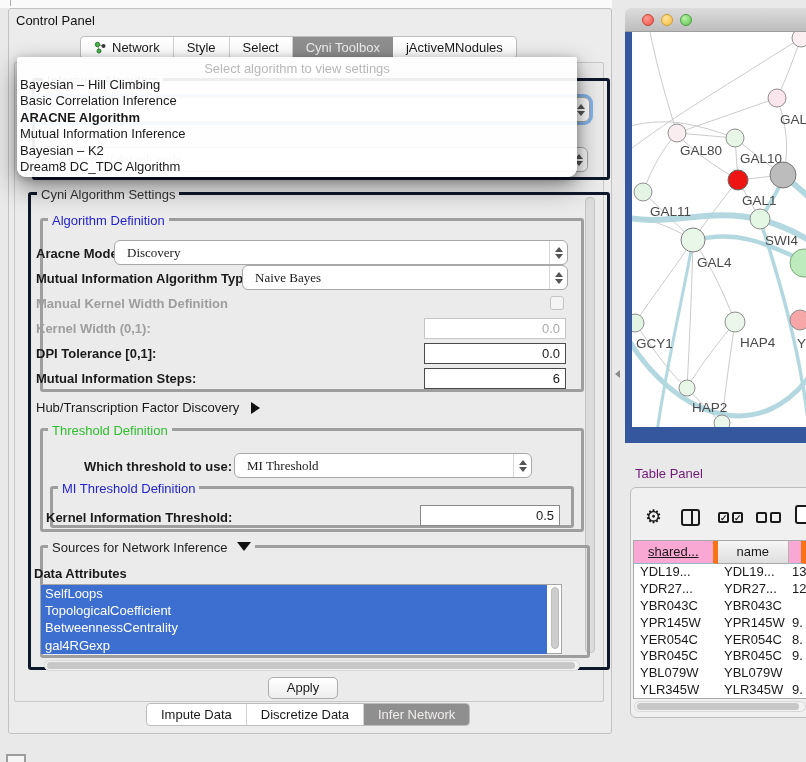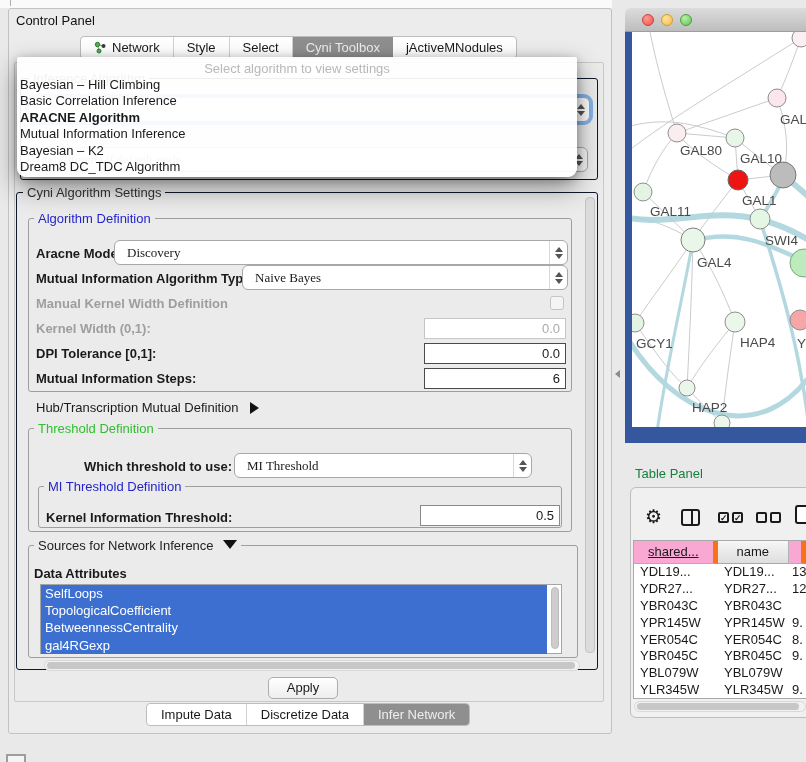--- a/index.html
+++ b/index.html
@@ -20,21 +20,21 @@
   .tabbar { display:flex; background:#FFF; border:1px solid #BDBDBD; border-radius:4px;
             height:23px; align-items:stretch; overflow:hidden; }
   .tabbar .tab { display:flex; align-items:center; justify-content:center; font-size:13px;
                  color:#1A1A1A; padding:0 13px; border-right:1px solid #D2D2D2; white-space:nowrap; }
   .tabbar .tab:last-child { border-right:none; }
   .tabbar .tab.sel { background:#8F8F8F; color:#EFEEEC; border-right:none; }
 
   .content-panel { left:14px; top:62px; width:590px; height:640px; background:#EBEBEB;
                    border:1px solid #C8C8C8; border-radius:2px; }
 
-  .group { position:absolute; border:1px solid #0f172a; border-radius:3px; }
+  .group { position:absolute; border:3px solid #0f172a; border-radius:3px;margin-left:12px; }
   .gtitle { position:absolute; top:-8px; background:#EBEBEB; padding:0 4px; font-size:13px; white-space:nowrap; }
 
   .combo { position:absolute; display:flex; align-items:center; background:#FFF;
            border:1px solid #A8A8A8; border-radius:6px; height:25px; font-size:13px; }
   .combo .val { flex:1; padding-left:12px; white-space:nowrap; overflow:hidden;font-family:Liberation Serif, serif; }
   .combo .stepper { width:18px; height:100%; display:flex; flex-direction:column;
                     align-items:center; justify-content:center; gap:2px; border-left:1px solid #D8D8D8; }
   .tri-up   { width:0; height:0; border-left:4px solid transparent; border-right:4px solid transparent; border-bottom:5px solid #555; }
   .tri-down { width:0; height:0; border-left:4px solid transparent; border-right:4px solid transparent; border-top:5px solid #555; }
 
@@ -72,21 +72,21 @@
   
   .nw-titlebar { left:625px; top:8px; width:181px; height:24px;
                  background:linear-gradient(#DCDCDC,#BDBDBD); border-radius:6px 0 0 0;
                  border-bottom:1px solid #9E9E9E; }
   .light { position:absolute; top:6px; width:12px; height:12px; border-radius:50%; }
   .nw-left   { left:625px; top:32px; width:7px; height:411px; background:#35579E; }
   .nw-bottom { left:625px; top:427px; width:181px; height:16px; background:#35579E; }
   .nw-canvas { left:632px; top:32px; width:174px; height:395px; background:#FFF; }
 
   
-  .tp-title { left:635px; top:466px; font-size:13px; color:#15803d; }
+  .tp-title { left:635px; top:466px; font-size:13px; color:#701a75; }
   .tp-box { left:630px; top:487px; width:182px; height:231px; background:#F0F0F0;
             border:1px solid #BDBDBD; border-radius:6px; }
   .tbl { left:633px; top:540px; width:173px; height:159px; background:#FFF;
          border:1px solid #A9A9A9; border-right:none; overflow:hidden; }
   .tbl-head { display:flex; height:23px; }
   .tbl-head .hc { font-size:13px; text-align:center; line-height:22px; overflow:hidden; white-space:nowrap; }
   .hc.blue { background:#f9a8d4; border-right:5px solid #f97316; border-bottom:1px solid #8FB9CC;text-decoration:underline; }
   .hc.gray { background:linear-gradient(#F6F6F6,#DEDEDE); border-right:1px solid #B4B4B4; border-bottom:1px solid #A8A8A8; }
   .trow { display:flex; height:16.9px; font-size:13px; line-height:16.5px; }
   .trow .c { white-space:nowrap; overflow:hidden; }
@@ -204,21 +204,21 @@
   <div class="lbl dis" style="left:36px;top:321px;">Kernel Width (0,1):</div>
   <div class="field dis" style="left:424px;top:318px;width:142px;">0.0</div>
 
   <div class="lbl" style="left:36px;top:346px;">DPI Tolerance [0,1]:</div>
   <div class="field" style="left:424px;top:343px;width:142px;">0.0</div>
 
   <div class="lbl" style="left:36px;top:371px;text-align:right;">Mutual Information Steps:</div>
   <div class="field" style="left:424px;top:368px;width:142px;">6</div>
 
   <div class="abs" style="left:36px;top:400px;font-size:13px;">
-    <span>Hub/Transcription Mutual Definition</span>
+    <span>Hub/Transcription Factor Discovery</span>
     <span style="display:inline-block;margin-left:8px;width:0;height:0;border-top:6px solid transparent;border-bottom:6px solid transparent;border-left:9px solid #111;vertical-align:-2px;"></span>
   </div>
 
   <div class="group" style="left:28px;top:428px;width:544px;height:104px;border-color:#9E9E9E;">
     <span class="gtitle" style="left:5px;color:#2FBF2F;">Threshold Definition</span>
   </div>
   <div class="lbl" style="left:84px;top:459px;">Which threshold to use:</div>
   <div class="combo" style="left:234px;top:453px;width:298px;">
     <span class="val">MI Threshold</span>
     <span class="stepper">

